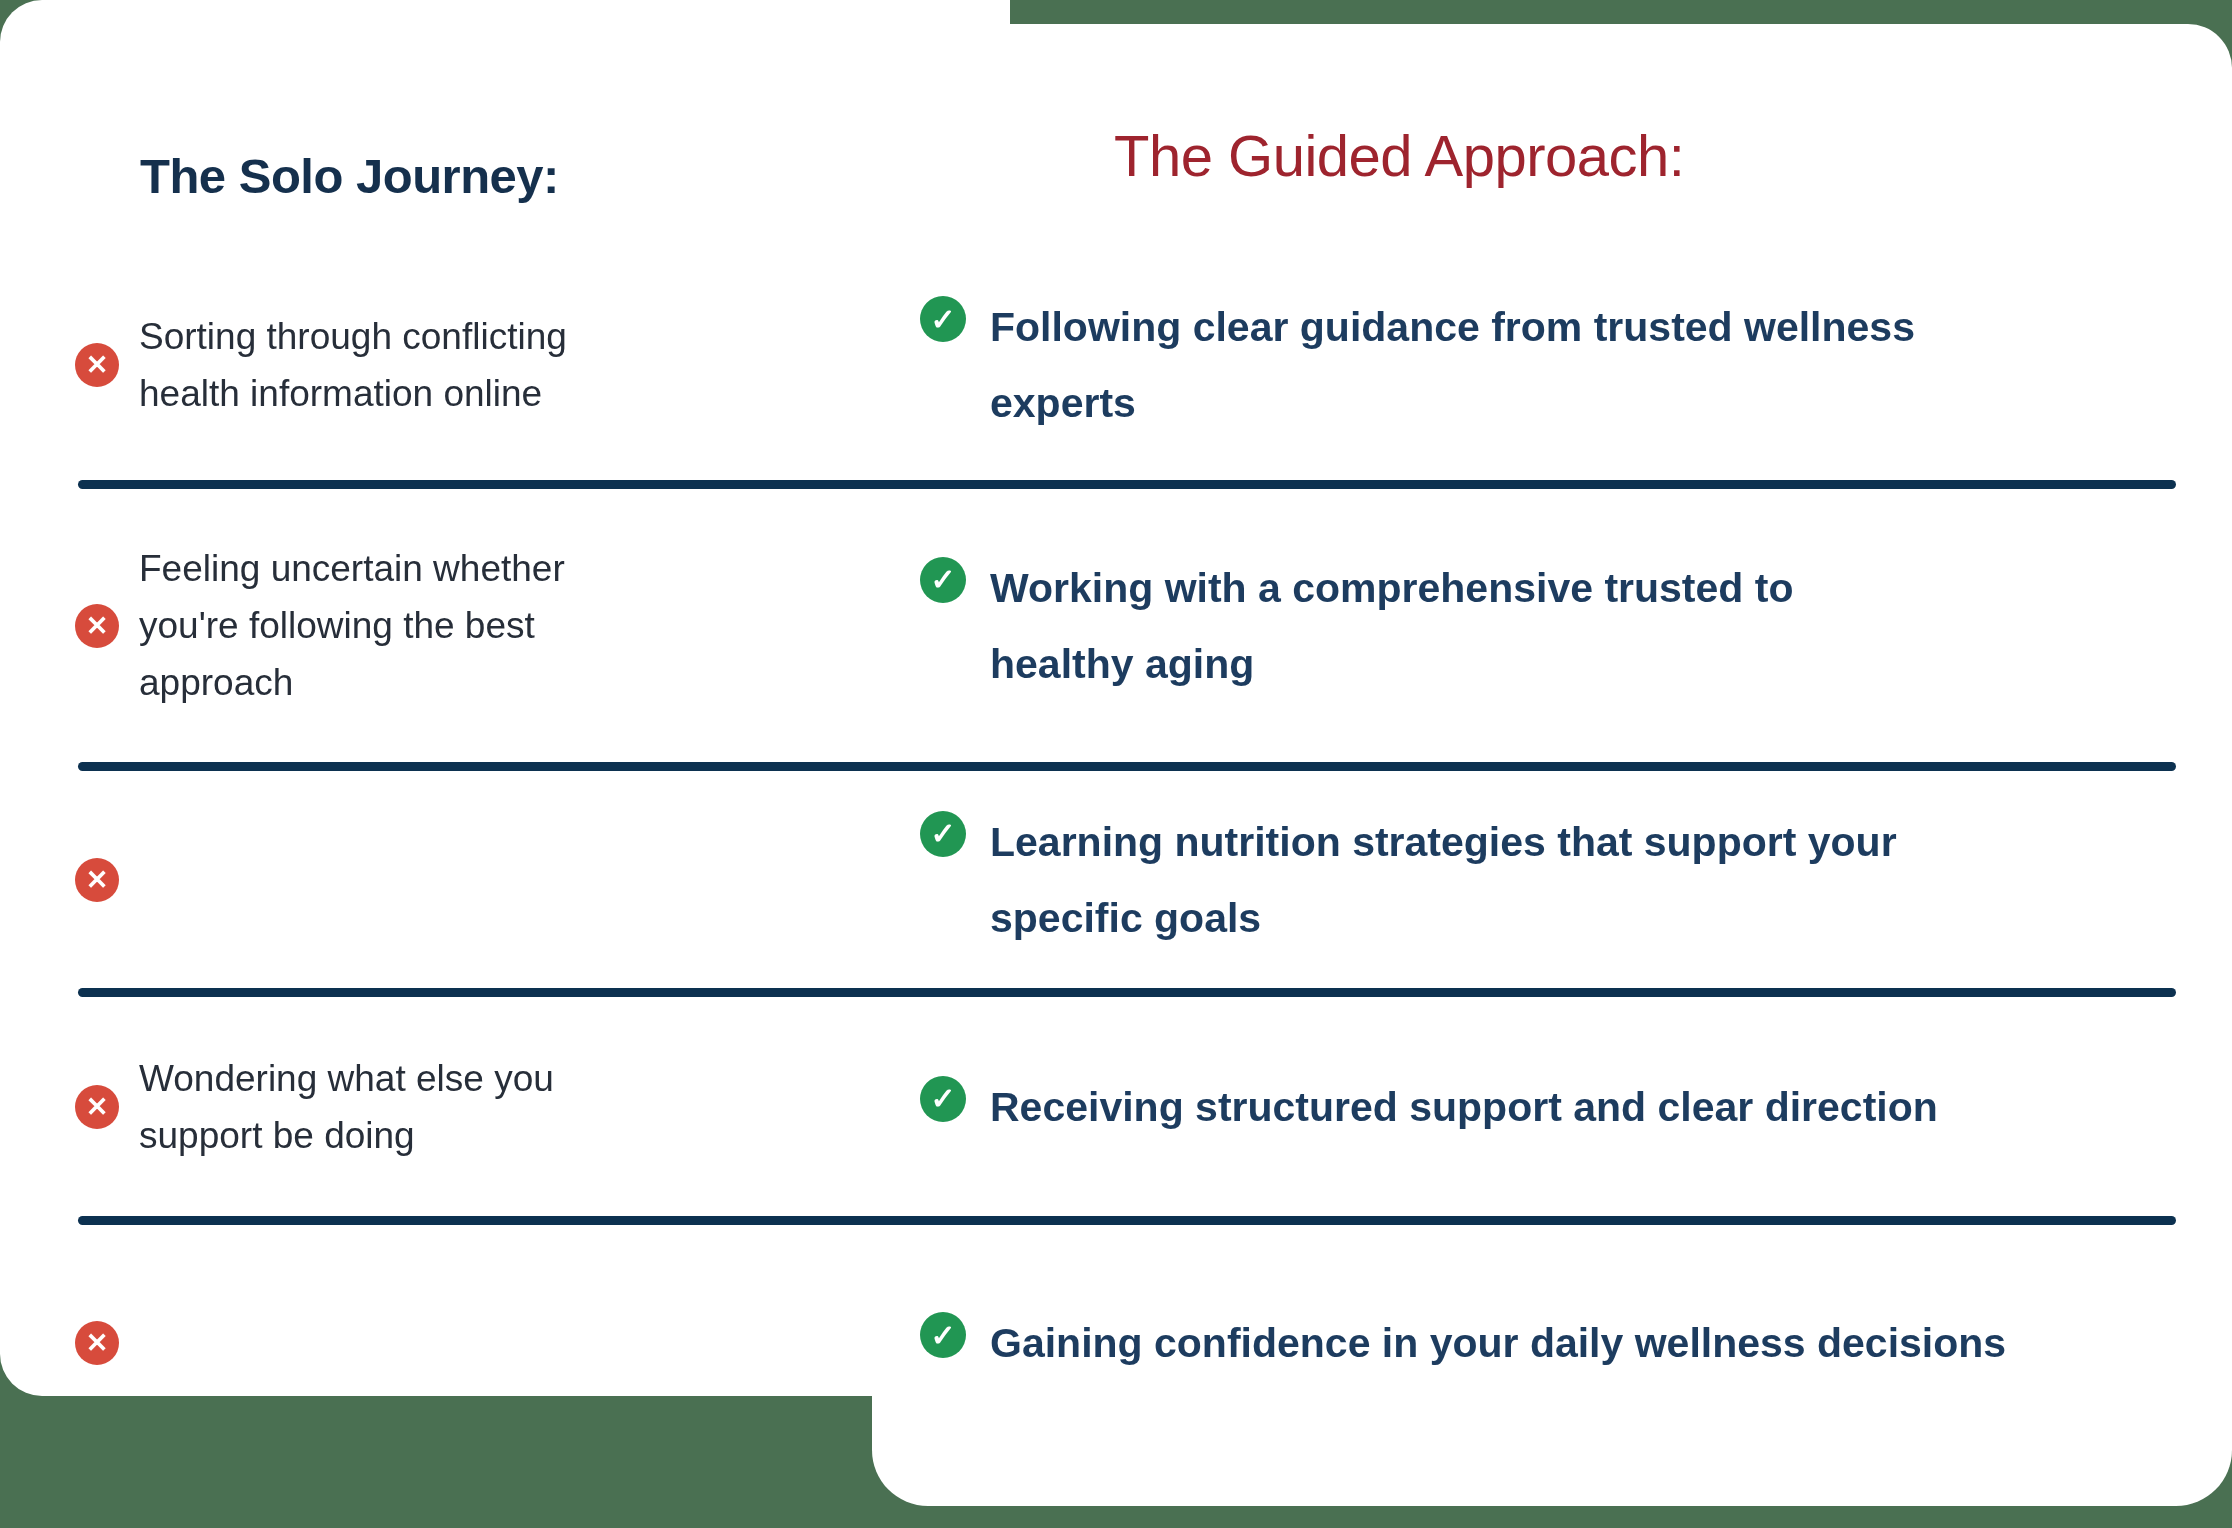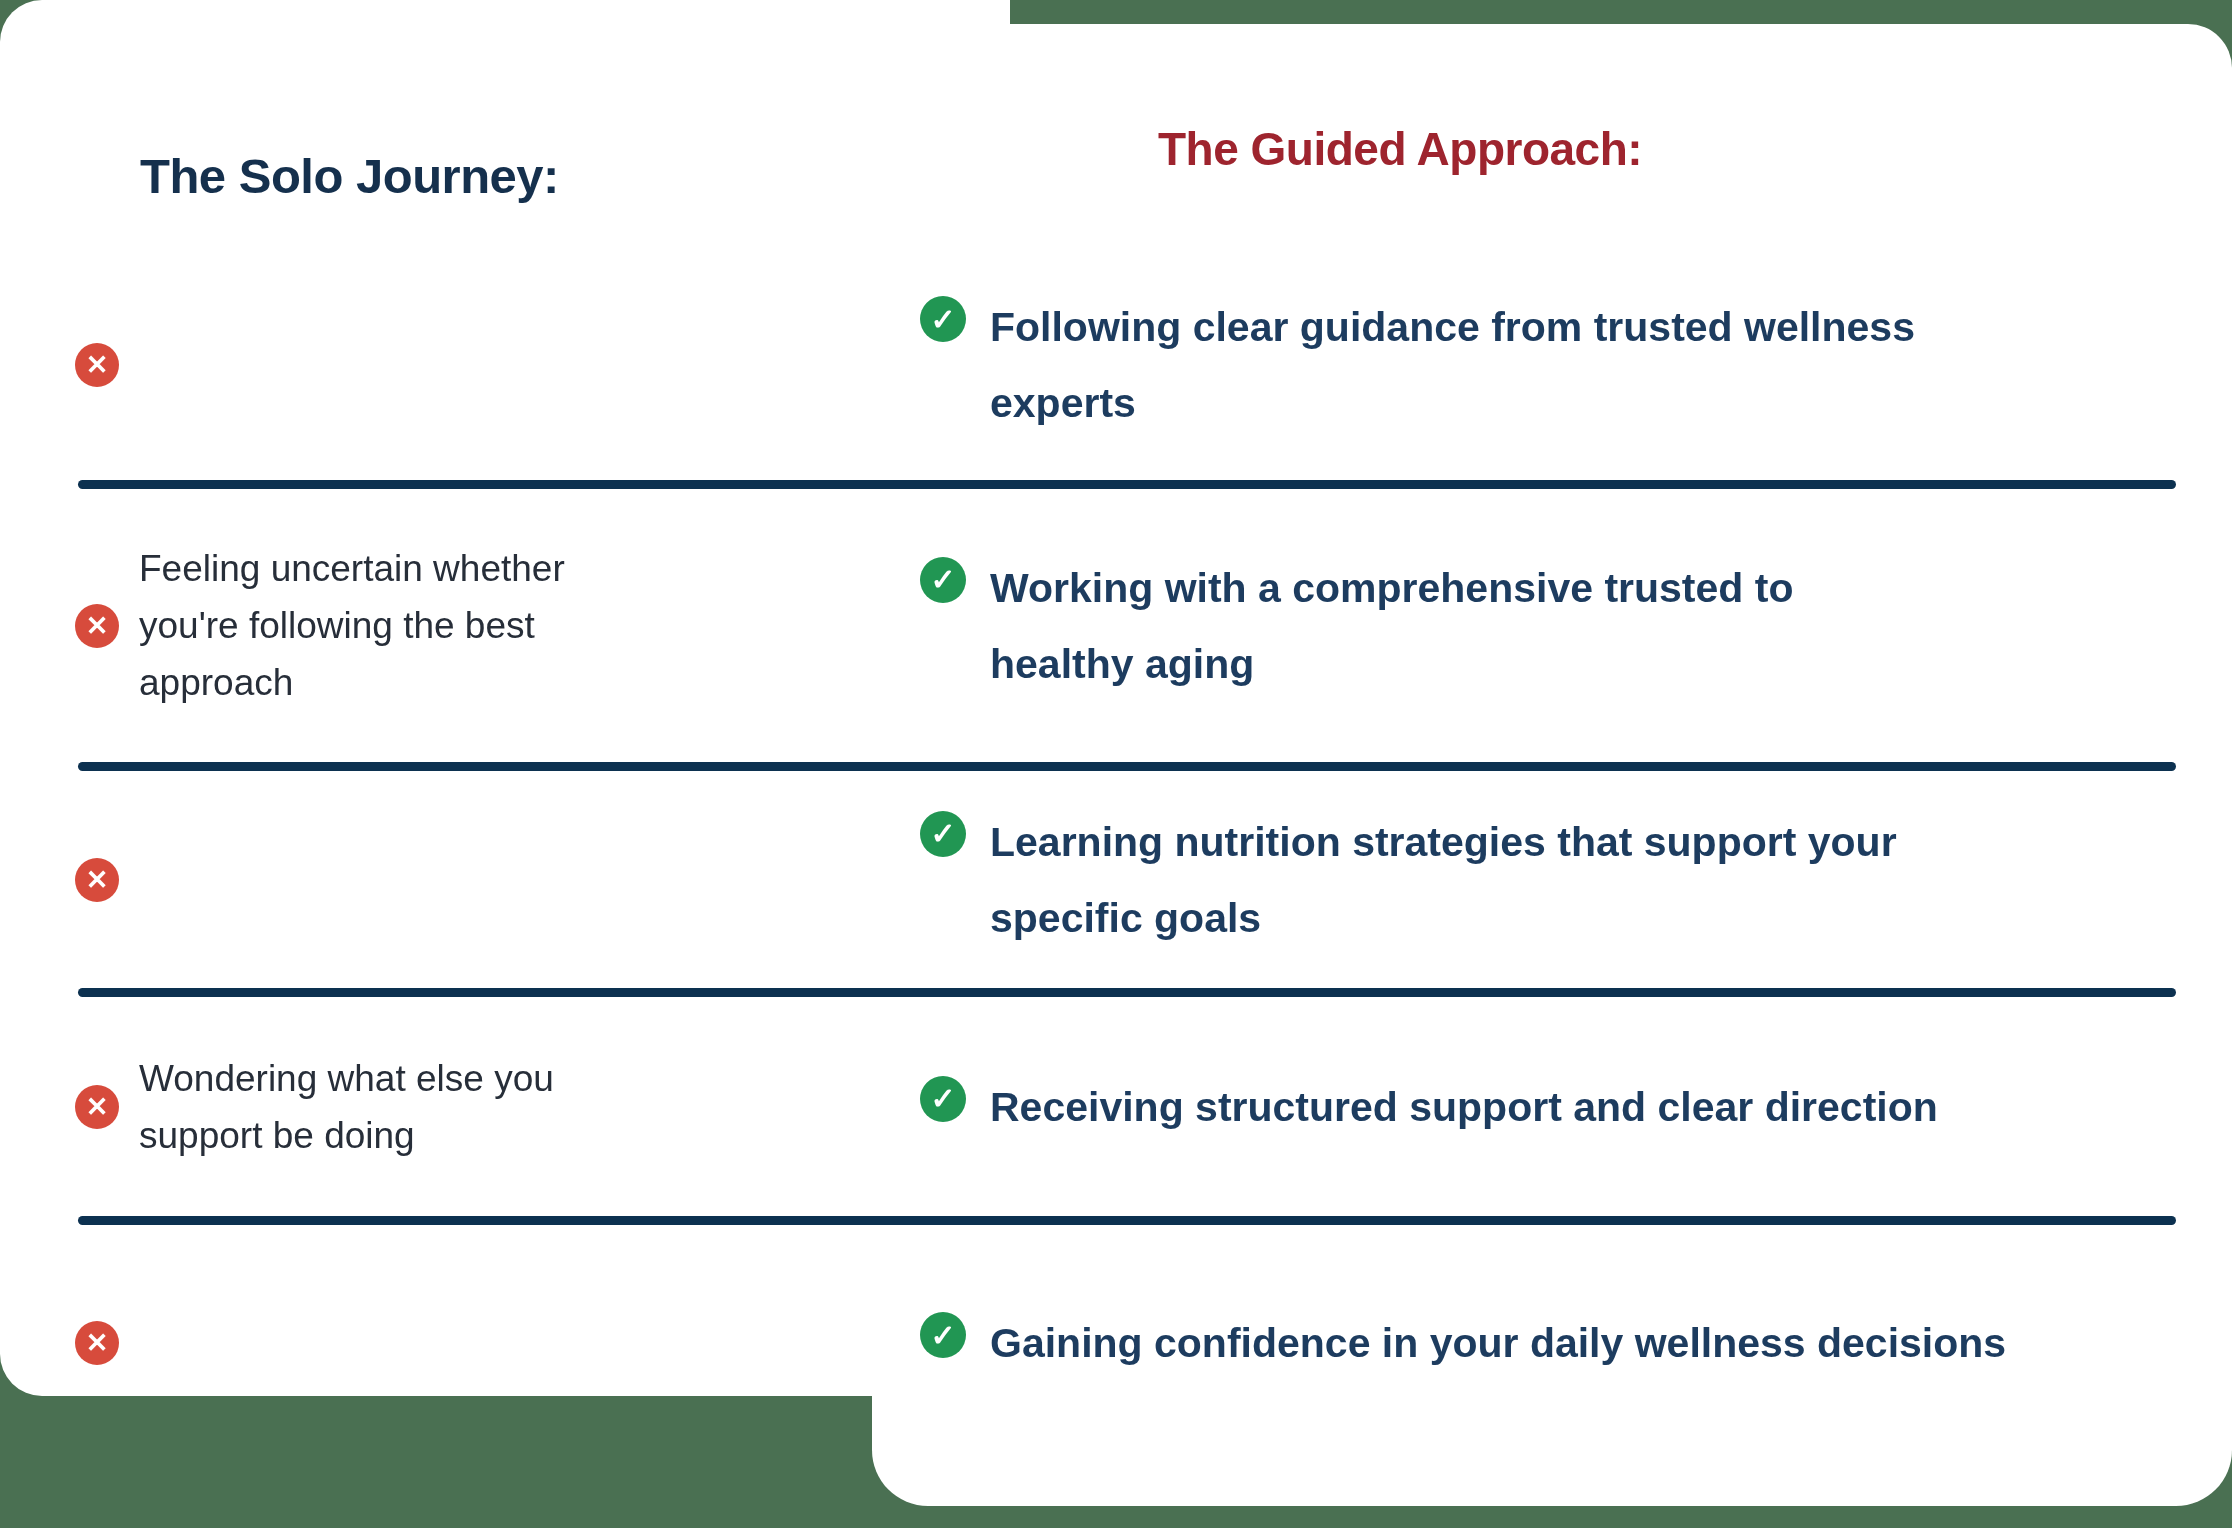--- a/index.html
+++ b/index.html
@@ -42,23 +42,23 @@
     position:absolute;
     left:140px; top:148px;
     font-size:49px;
     font-weight:800;
     letter-spacing:-0.5px;
     color:#15304d;
     white-space:nowrap;
   }
   .heading-right{
     position:absolute;
-    left:1158px; top:122px;
-    font-size:46px;
-    font-weight:700;
+    left:1114px; top:122px;
+    font-size:58px;
+    font-weight:400;
     letter-spacing:-0.5px;
     color:#9e242e;
     white-space:nowrap;
   }
   .band{
     position:absolute;
     left:0;
     width:2232px;
   }
   .band-1{ top:250px;  height:230px; }
@@ -144,20 +144,22 @@
   <div class="card card-right"></div>
 
   <div class="content">
 
     <div class="heading-left">The Solo Journey:</div>
     <div class="heading-right">The Guided Approach:</div>
 
     <div class="band band-1">
       <div class="cell-left">
         <span class="icon-circle icon-x">✕</span>
+        <span class="item-text-left">Sorting through conflicting
+health information online</span>
       </div>
       <div class="cell-right">
         <div class="inner">
           <span class="icon-circle icon-check">✓</span>
           <span class="item-text-right">Following clear guidance from trusted wellness
 experts</span>
         </div>
       </div>
     </div>
     <div class="divider divider-1"></div>

